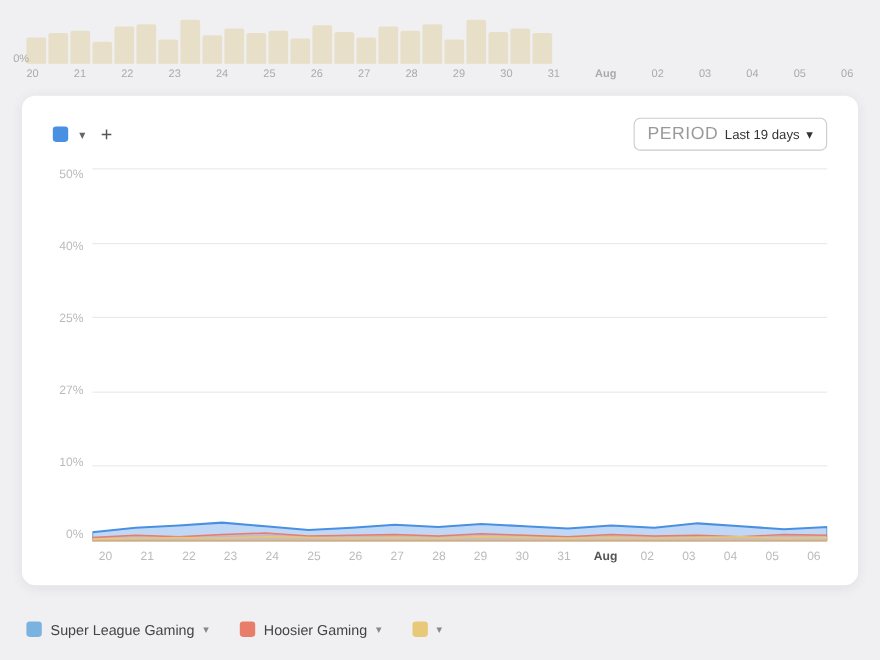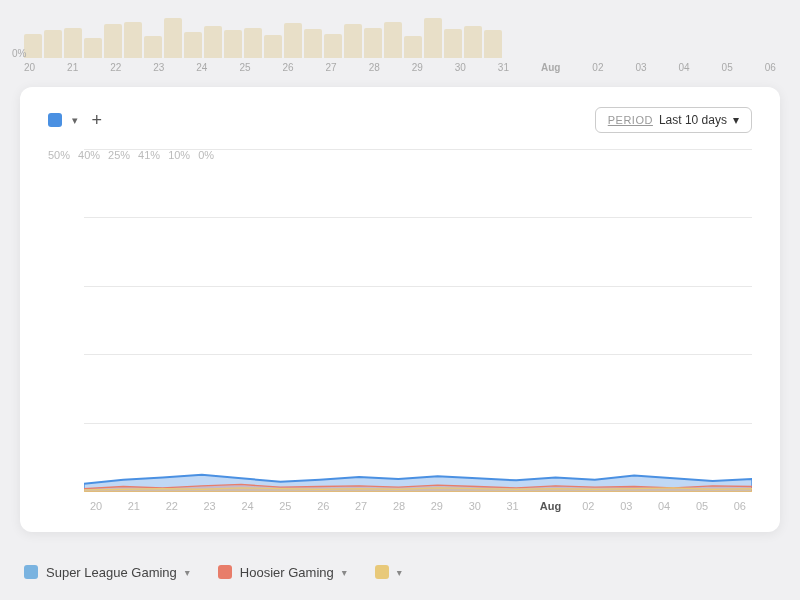--- a/index.html
+++ b/index.html
@@ -115,36 +115,35 @@
       background: #fff;
       cursor: pointer;
       display: flex;
       align-items: center;
       gap: 6px;
       color: #333;
     }
 
     .period-label {
       color: #999;
-      font-size: 11px;
+      font-size: 16px;
       text-transform: uppercase;
       letter-spacing: 0.5px;
-      text-decoration: underline;
     }
 
     
     .chart-container {
       flex: 1;
       position: relative;
       display: flex;
     }
 
     .y-axis {
       display: flex;
-      flex-direction: row;
+      flex-direction: column;
       justify-content: space-between;
       padding-bottom: 20px;
       width: 36px;
       flex-shrink: 0;
     }
 
     .y-label {
       font-size: 11px;
       color: #bbb;
       text-align: right;
@@ -287,32 +286,32 @@
 <div class="main-card">
   <div class="card-header">
     <div class="card-header-left">
       <div class="legend-dot" id="legend-dot" style="background: rgb(74, 144, 226);"></div>
       <span class="chevron-down">▾</span>
       <button class="add-btn">+</button>
     </div>
     <div>
       <button class="period-btn">
         <span class="period-label">PERIOD</span>
-        <span>Last 10 days</span>
+        <span>Last 19 days</span>
         <span>▾</span>
       </button>
     </div>
   </div>
 
   <div class="chart-container">
     <div class="y-axis" id="y-axis">
         <div class="y-label">50%</div>
         <div class="y-label">40%</div>
         <div class="y-label">25%</div>
-        <div class="y-label">41%</div>
+        <div class="y-label">27%</div>
         <div class="y-label">10%</div>
         <div class="y-label">0%</div>
       </div>
     <div class="chart-inner">
       <div class="grid-lines" id="grid-lines">
           <div class="grid-line"></div>
           <div class="grid-line"></div>
           <div class="grid-line"></div>
           <div class="grid-line"></div>
           <div class="grid-line"></div>

